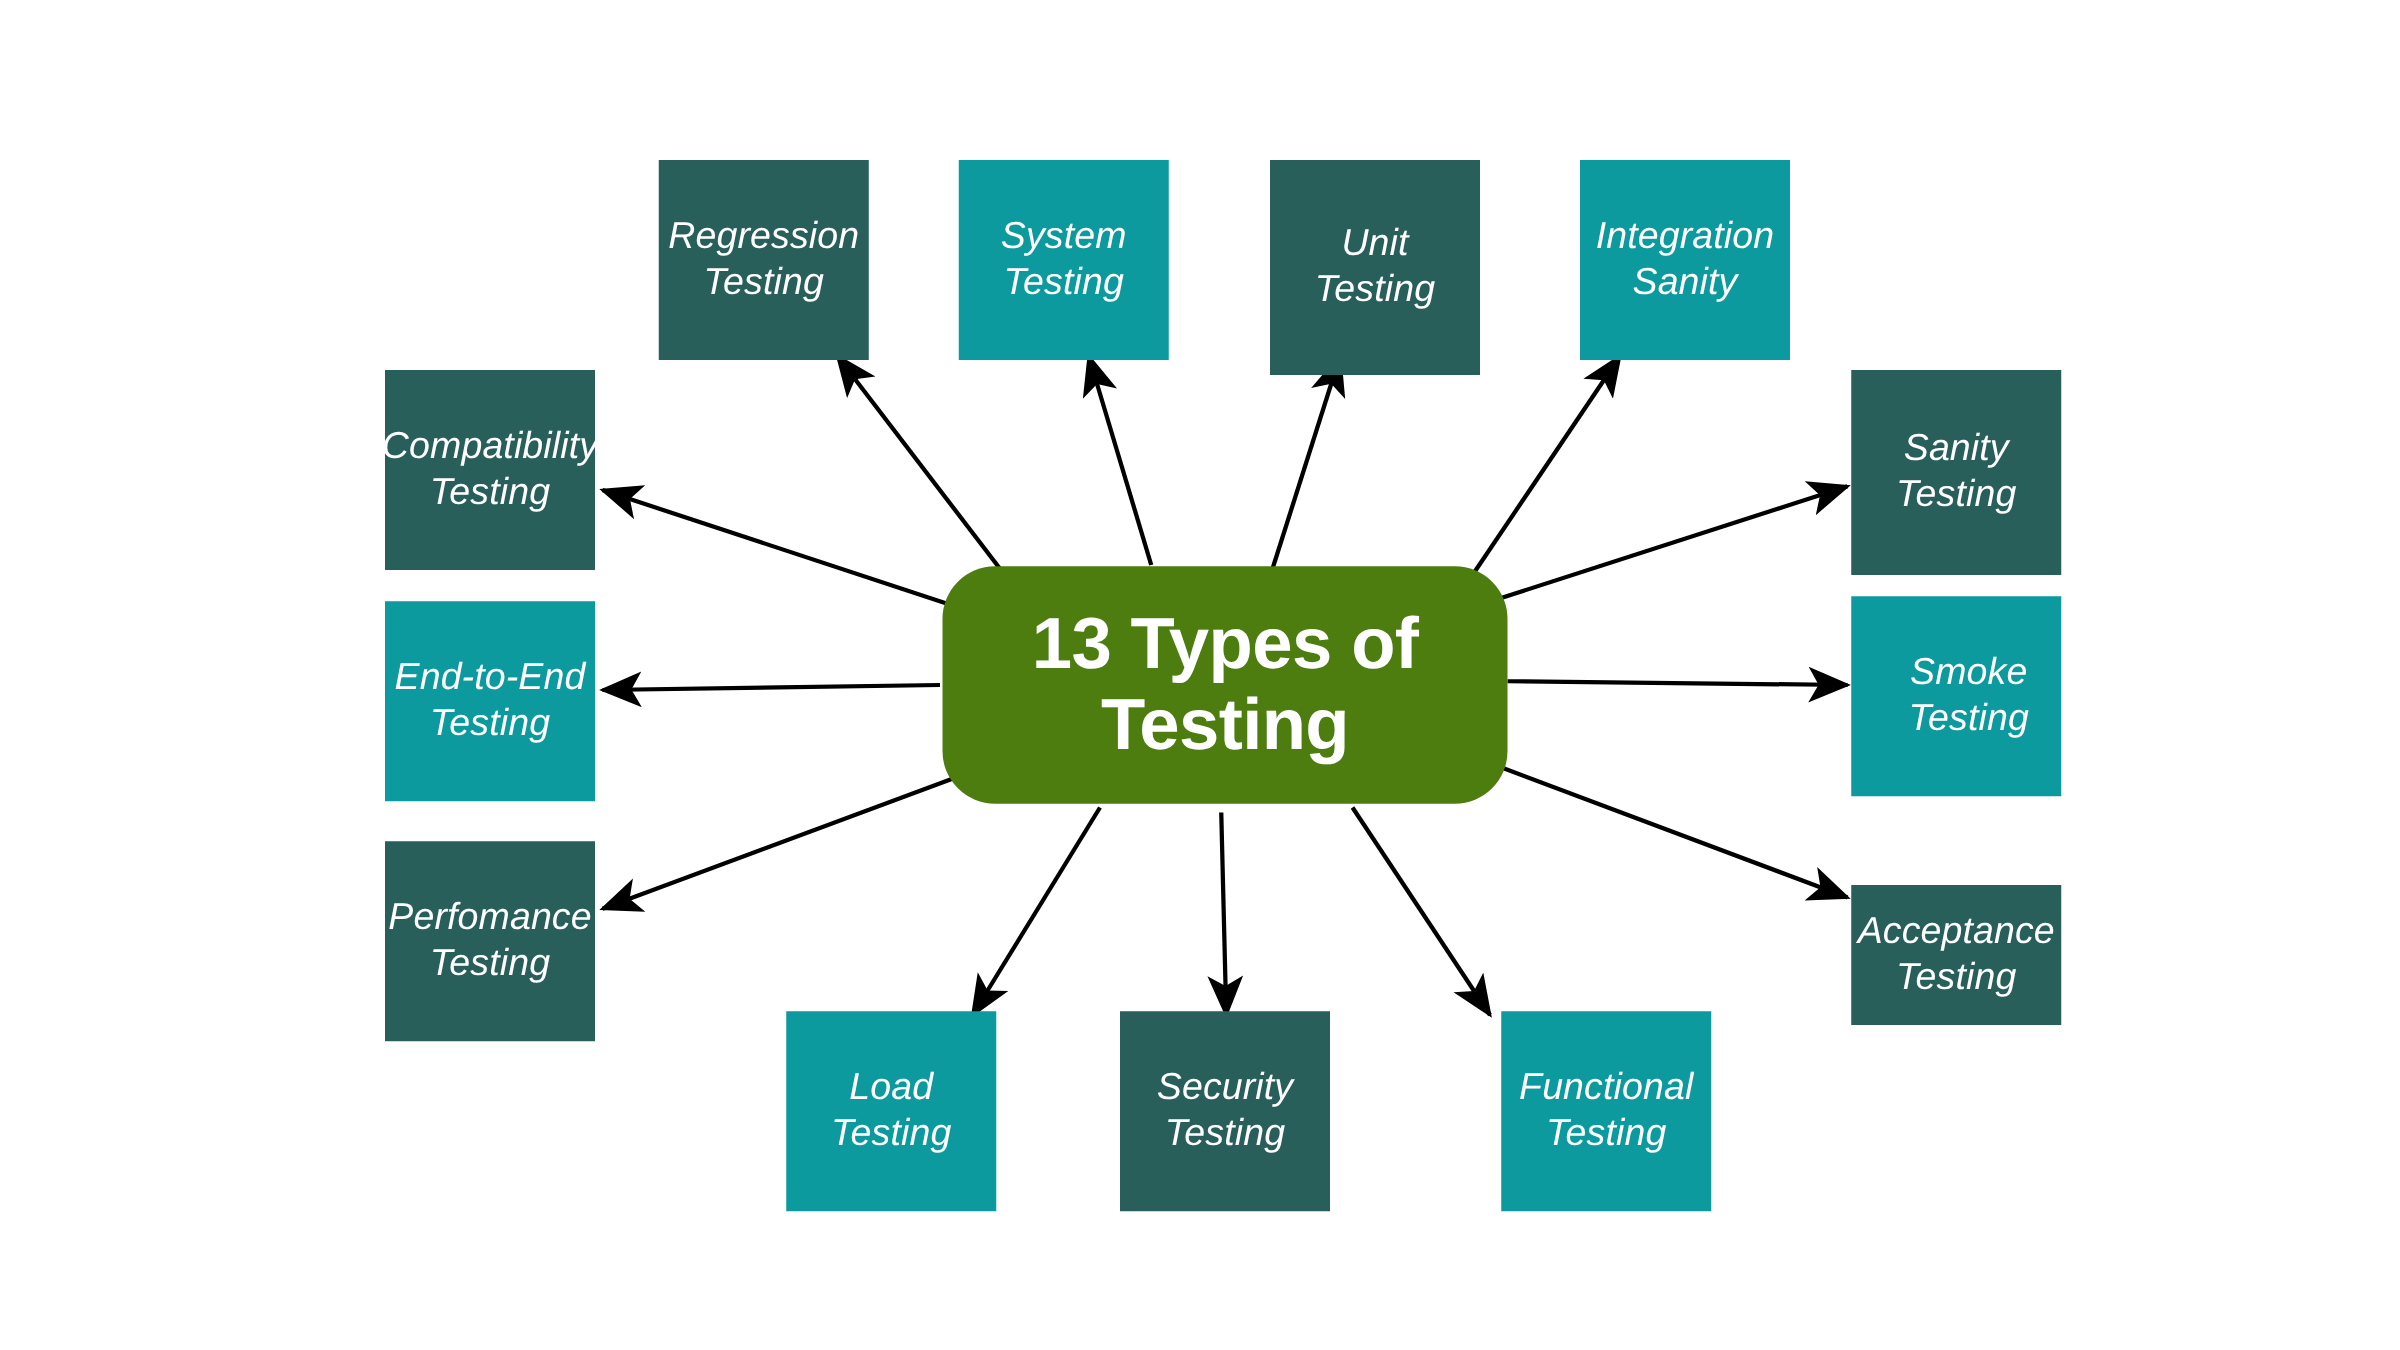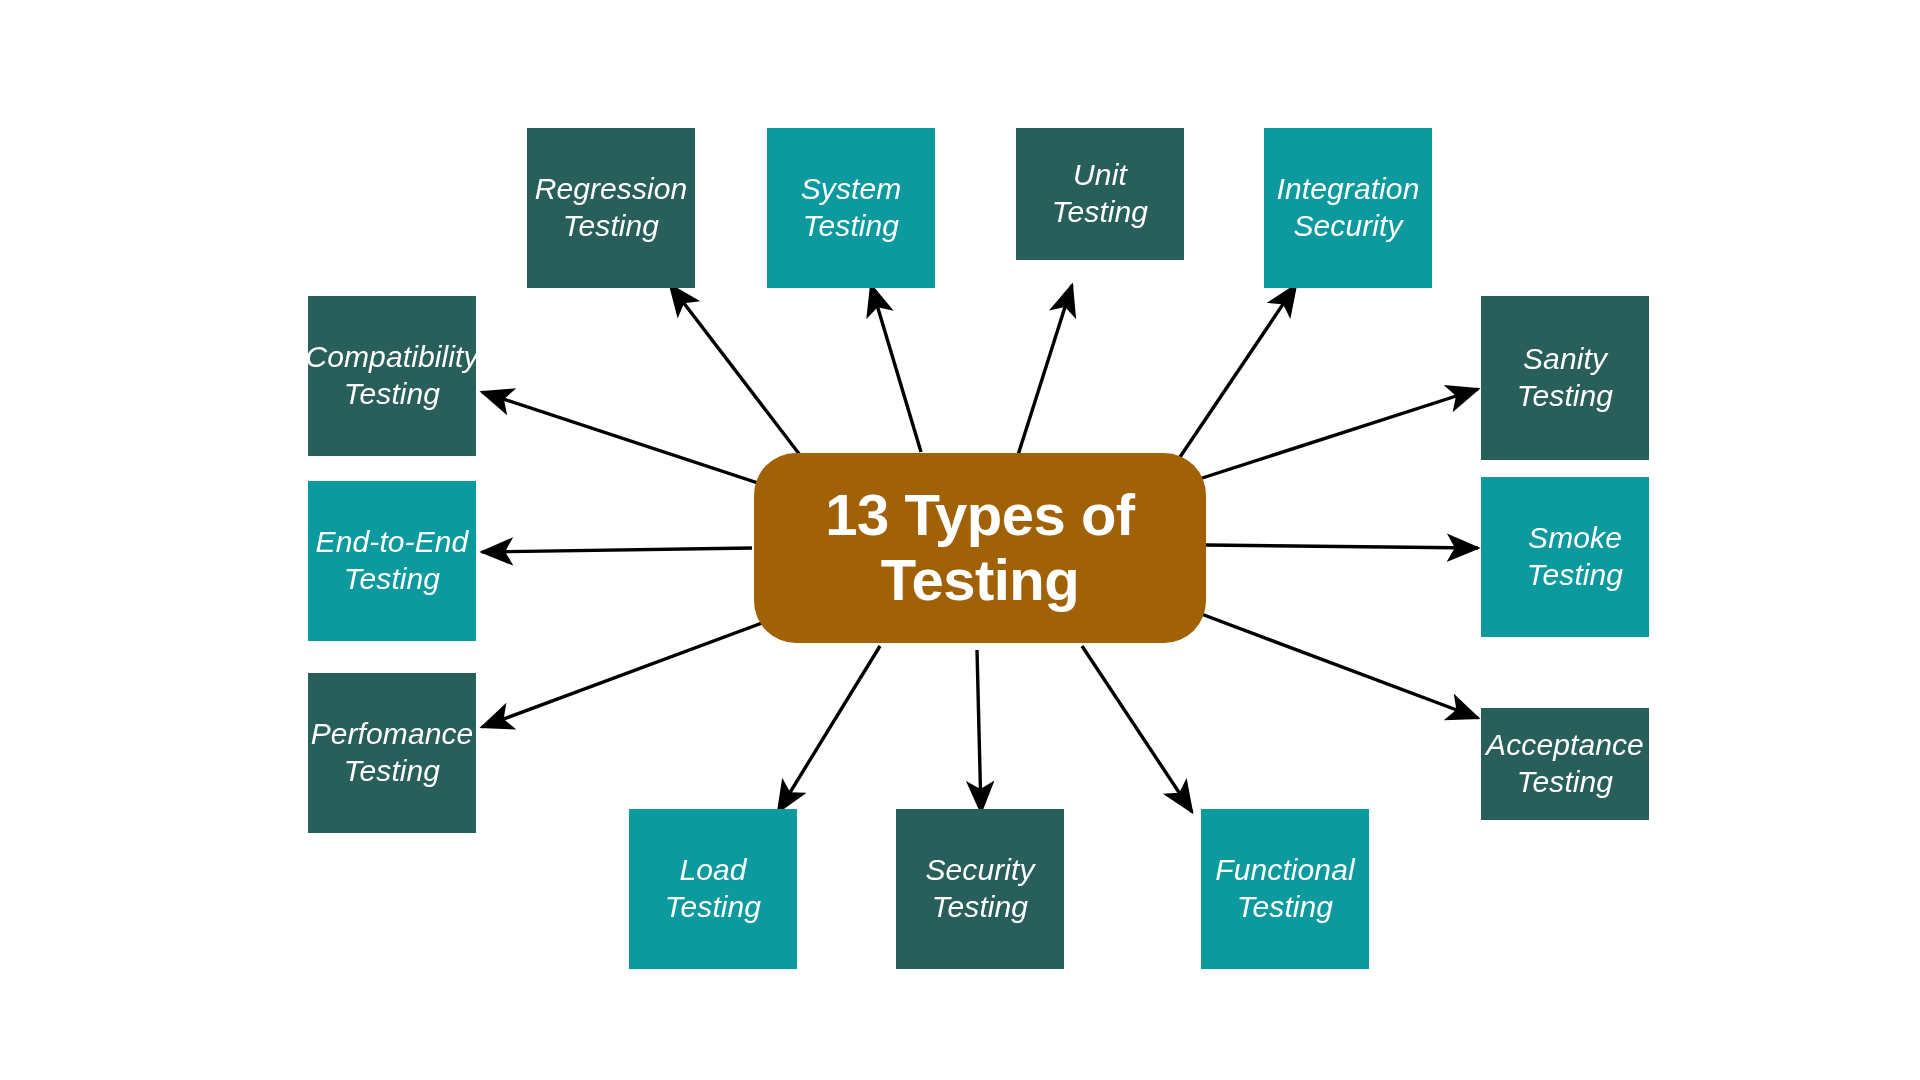--- a/index.html
+++ b/index.html
@@ -92,40 +92,40 @@
         <line x1="977" y1="650" x2="981" y2="812" stroke="#000000" stroke-width="3.4" marker-end="url(#arrowhead)"></line>
         <line x1="1082" y1="646" x2="1192" y2="812" stroke="#000000" stroke-width="3.4" marker-end="url(#arrowhead)"></line>
       </g>
   </svg>
 
   <div id="node-layer">
       <div class="node dark" style="left: 527px; top: 128px; width: 168px; height: 160px;">Regression
 Testing</div>
       <div class="node teal" style="left: 767px; top: 128px; width: 168px; height: 160px;">System
 Testing</div>
-      <div class="node dark" style="left: 1016px; top: 128px; width: 168px; height: 132px;">Unit
+      <div class="node dark" style="left: 1016px; top: 128px; width: 168px; height: 172px;">Unit
 Testing</div>
       <div class="node teal" style="left: 1264px; top: 128px; width: 168px; height: 160px;">Integration
-Security</div>
+Sanity</div>
       <div class="node dark" style="left: 308px; top: 296px; width: 168px; height: 160px;">Compatibility
 Testing</div>
       <div class="node teal" style="left: 308px; top: 481px; width: 168px; height: 160px;">End-to-End
 Testing</div>
       <div class="node dark" style="left: 308px; top: 673px; width: 168px; height: 160px;">Perfomance
 Testing</div>
       <div class="node dark" style="left: 1481px; top: 281px; width: 168px; height: 164px; margin-top: 15px;">Sanity
 Testing</div>
       <div class="node teal" style="left: 1481px; top: 477px; width: 168px; height: 160px; padding-left: 24px;">Smoke
 Testing</div>
       <div class="node dark" style="left: 1481px; top: 688px; width: 168px; height: 112px; margin-top: 20px;">Acceptance
 Testing</div>
       <div class="node teal" style="left: 629px; top: 809px; width: 168px; height: 160px;">Load
 Testing</div>
       <div class="node dark" style="left: 896px; top: 809px; width: 168px; height: 160px;">Security
 Testing</div>
       <div class="node teal" style="left: 1166px; top: 809px; width: 168px; height: 160px; margin-left: 35px;">Functional
 Testing</div>
     </div>
 
-  <div id="center-node" style="left: 754px; top: 453px; width: 452px; height: 190px; background: #a16207;">13 Types of
+  <div id="center-node" style="left: 754px; top: 453px; width: 452px; height: 190px; background: #4d7c0f;">13 Types of
 Testing</div>
 
 </div>
 
 </body></html>

